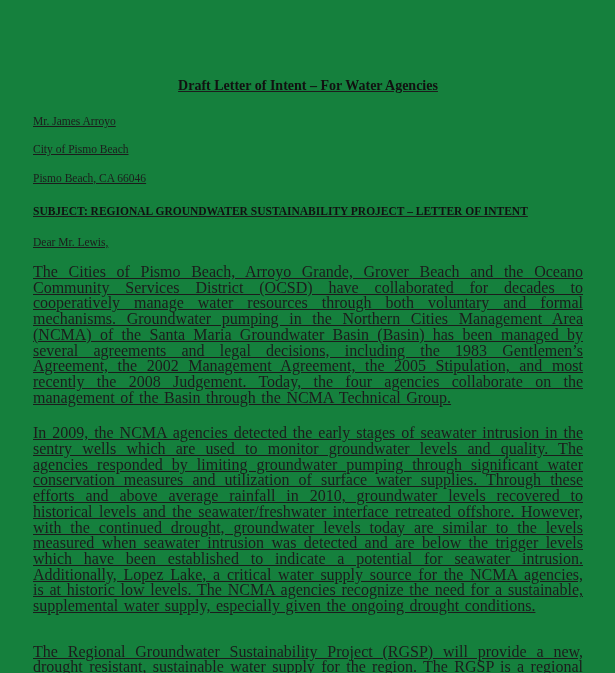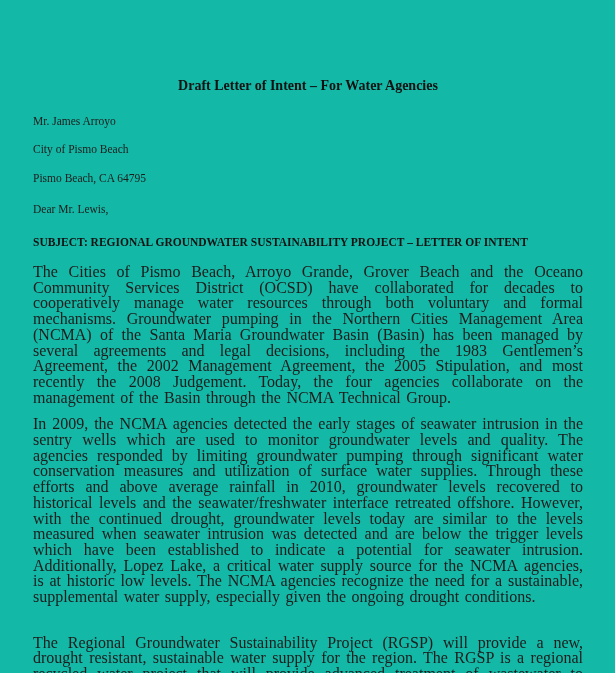--- a/index.html
+++ b/index.html
@@ -12,21 +12,22 @@
     height: 673px;
     overflow: hidden;
     font-family: "Liberation Serif", "DejaVu Serif", serif;
     color: #1c1c1c;
   }
   .page {
     box-sizing: border-box;
     width: 615px;
     height: 673px;
     padding: 77px 32px 0 33px;
-    background: #14b8a6;
+    background: #15803d;
+    text-decoration: underline;
   }
   .title {
     font-size: 14px;
     line-height: 17px;
     font-weight: bold;
     text-align: center;
     color: #111111;
     margin: 0;
   }
   .line {
@@ -43,39 +44,39 @@
   .subject     { margin-top: 19px; font-weight: bold; color: #111111; }
   .salutation  { margin-top: 17px; }
   .para {
     font-size: 16px;
     line-height: 15.7px;
     text-align: justify;
     margin: 0;
     word-spacing: 1.5px;
   }
   .para-1 { margin-top: 15px; }
-  .para-2 { margin-top: 11px; }
+  .para-2 { margin-top: 20px; }
   .para-3 { margin-top: 30px; }
 </style>
 </head>
 <body>
 
 <div class="page">
   <h1 class="title">Draft Letter of Intent – For Water Agencies</h1>
 
 
   <p class="line recip-name">Mr. James Arroyo</p>
 
   <p class="line recip-org">City of Pismo Beach</p>
 
 
-  <p class="line recip-city">Pismo Beach, CA 64795</p>
+  <p class="line recip-city">Pismo Beach, CA 66046</p>
+
+  <p class="line subject">SUBJECT: REGIONAL GROUNDWATER SUSTAINABILITY PROJECT – LETTER OF INTENT</p>
 
   <p class="line salutation">Dear Mr. Lewis,</p>
-
-  <p class="line subject">SUBJECT: REGIONAL GROUNDWATER SUSTAINABILITY PROJECT – LETTER OF INTENT</p>
 
   <p class="para para-1">The Cities of Pismo Beach, Arroyo Grande, Grover Beach and the Oceano Community Services District (OCSD) have collaborated for decades to cooperatively manage water resources through both voluntary and formal mechanisms. Groundwater pumping in the Northern Cities Management Area (NCMA) of the Santa Maria Groundwater Basin (Basin) has been managed by several agreements and legal decisions, including the 1983 Gentlemen’s Agreement, the 2002 Management Agreement, the 2005 Stipulation, and most recently the 2008 Judgement. Today, the four agencies collaborate on the management of the Basin through the NCMA Technical Group.</p>
 
   <p class="para para-2">In 2009, the NCMA agencies detected the early stages of seawater intrusion in the sentry wells which are used to monitor groundwater levels and quality. The agencies responded by limiting groundwater pumping through significant water conservation measures and utilization of surface water supplies. Through these efforts and above average rainfall in 2010, groundwater levels recovered to historical levels and the seawater/freshwater interface retreated offshore. However, with the continued drought, groundwater levels today are similar to the levels measured when seawater intrusion was detected and are below the trigger levels which have been established to indicate a potential for seawater intrusion. Additionally, Lopez Lake, a critical water supply source for the NCMA agencies, is at historic low levels. The NCMA agencies recognize the need for a sustainable, supplemental water supply, especially given the ongoing drought conditions.</p>
 
   <p class="para para-3">The Regional Groundwater Sustainability Project (RGSP) will provide a new, drought resistant, sustainable water supply for the region. The RGSP is a regional recycled water project that will provide advanced treatment of wastewater to produce highly purified water that will be used to recharge the Basin for potable use. Phase 1 of the RGSP is envisioned to include advanced treatment and recharge of flows from Pismo Beach’s wastewater treatment plant (WWTP), and Phase</p>
 </div>
 
 </body></html>

